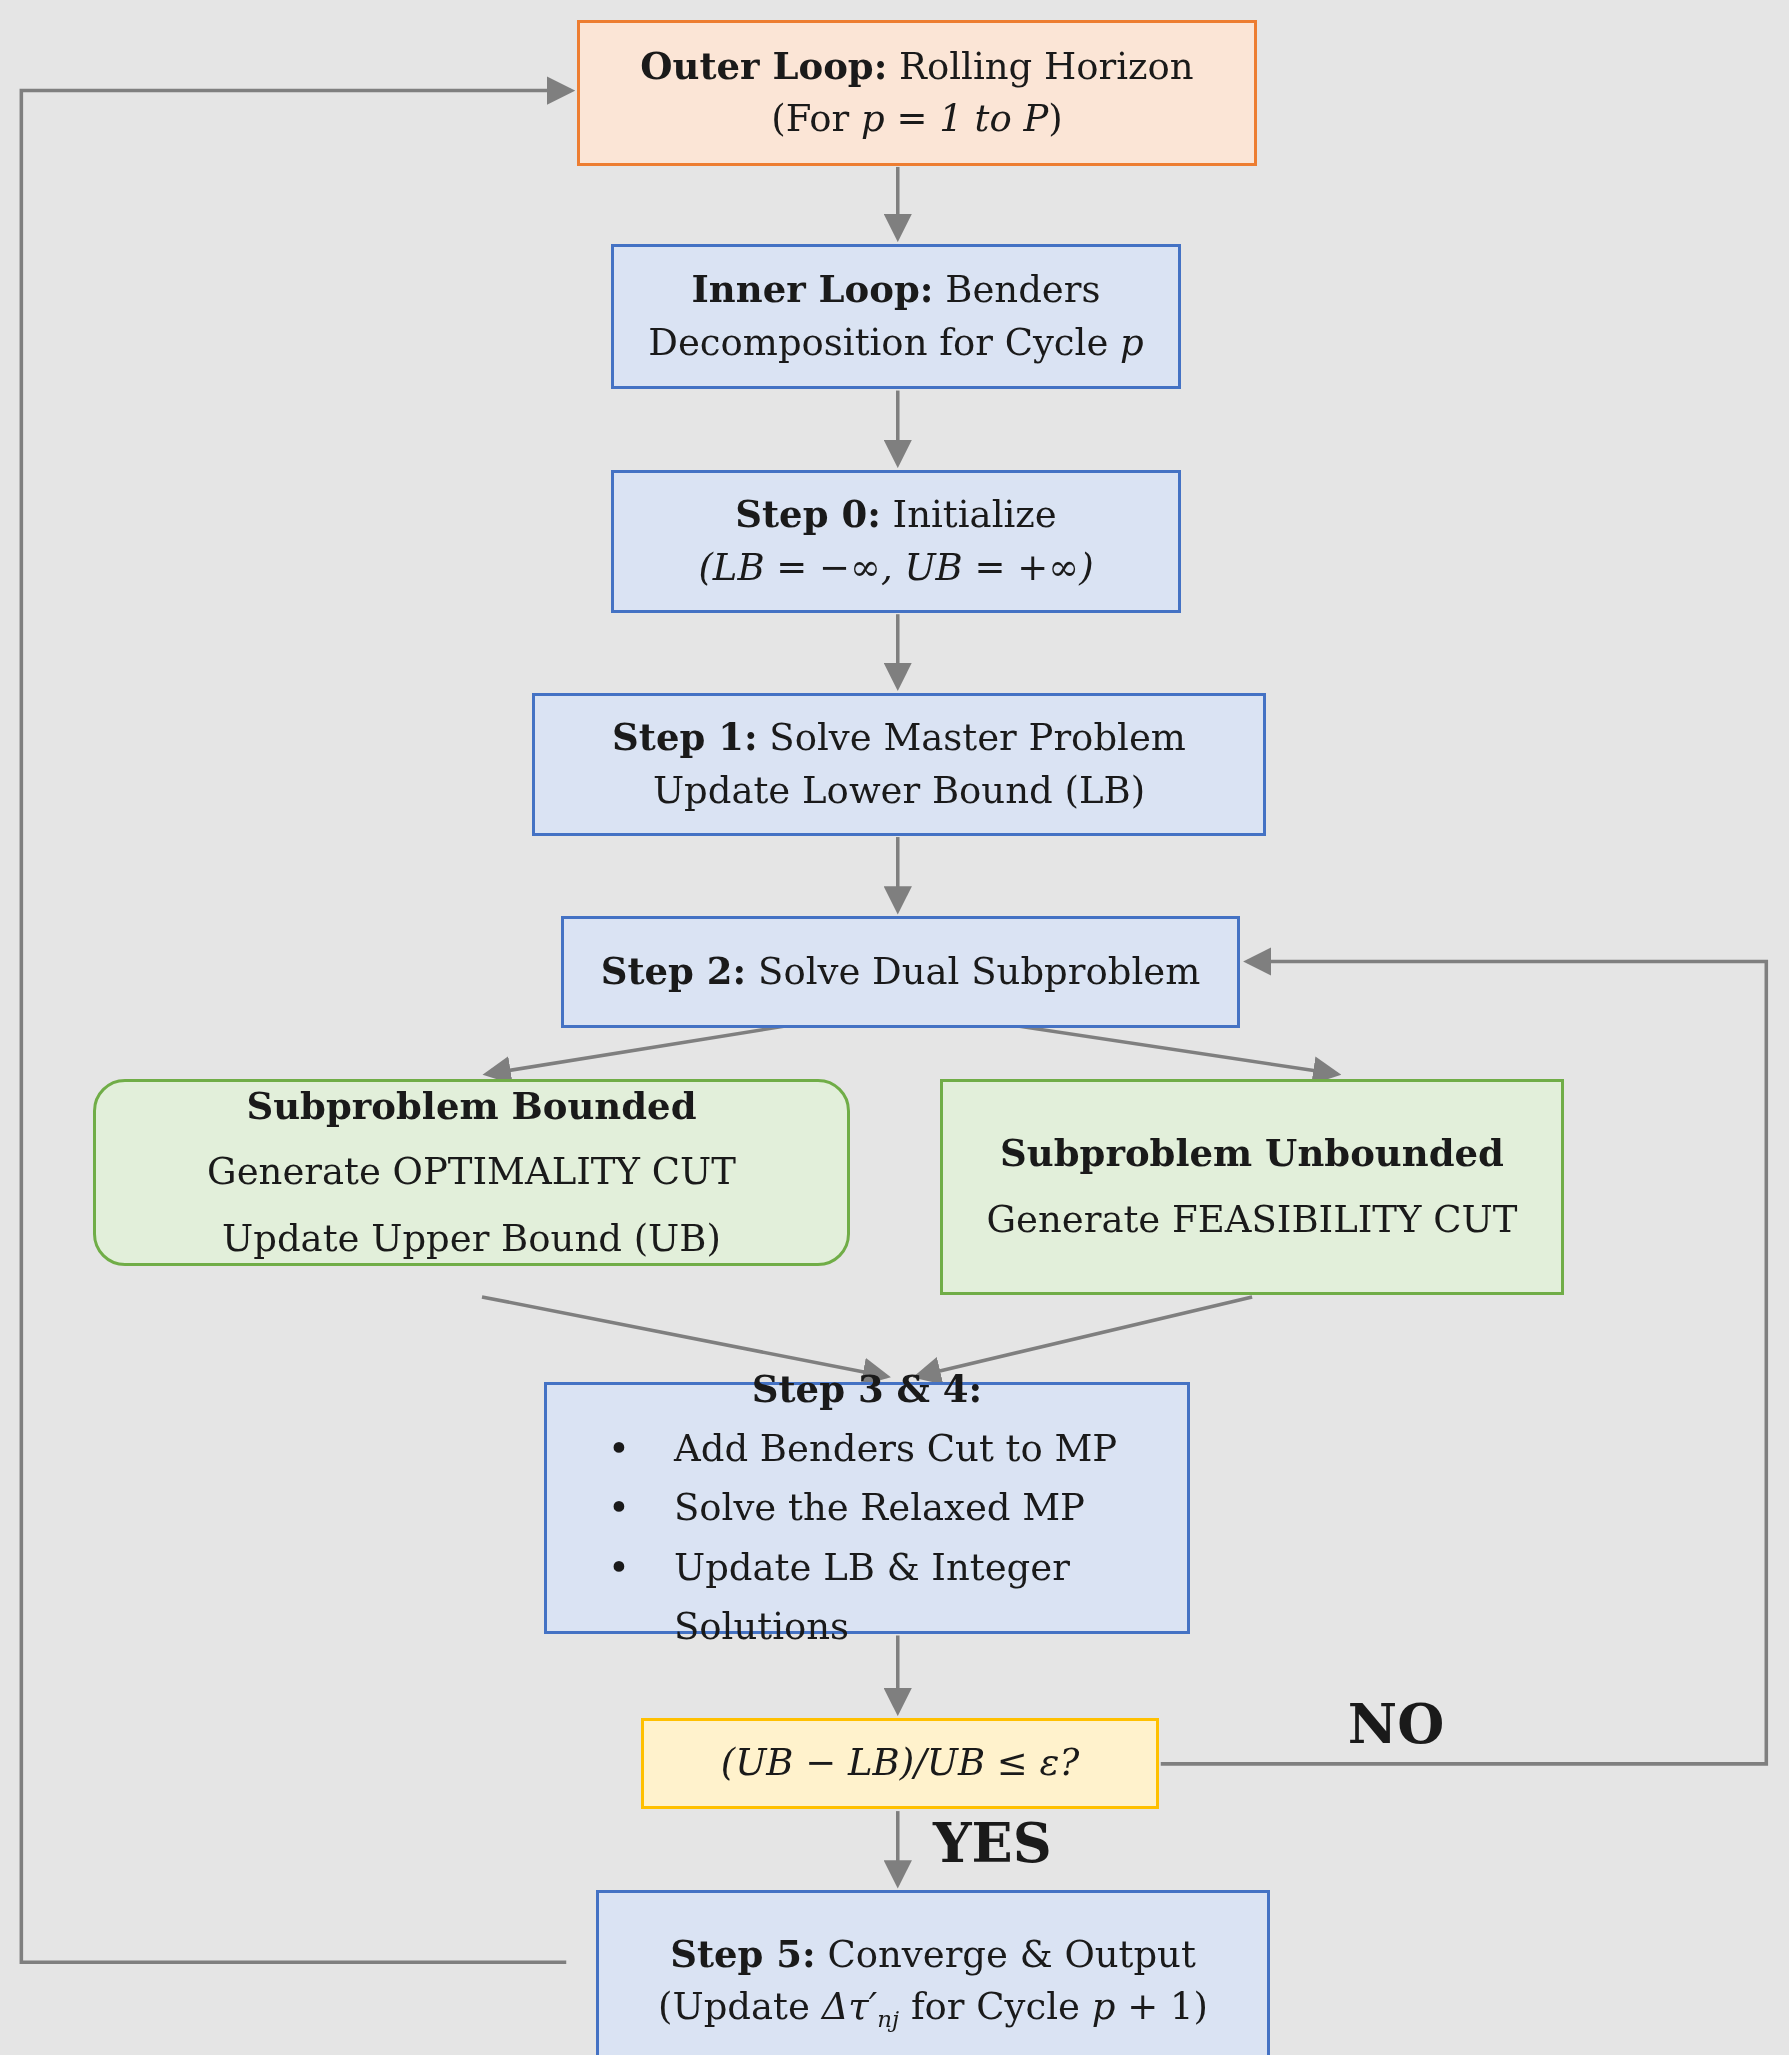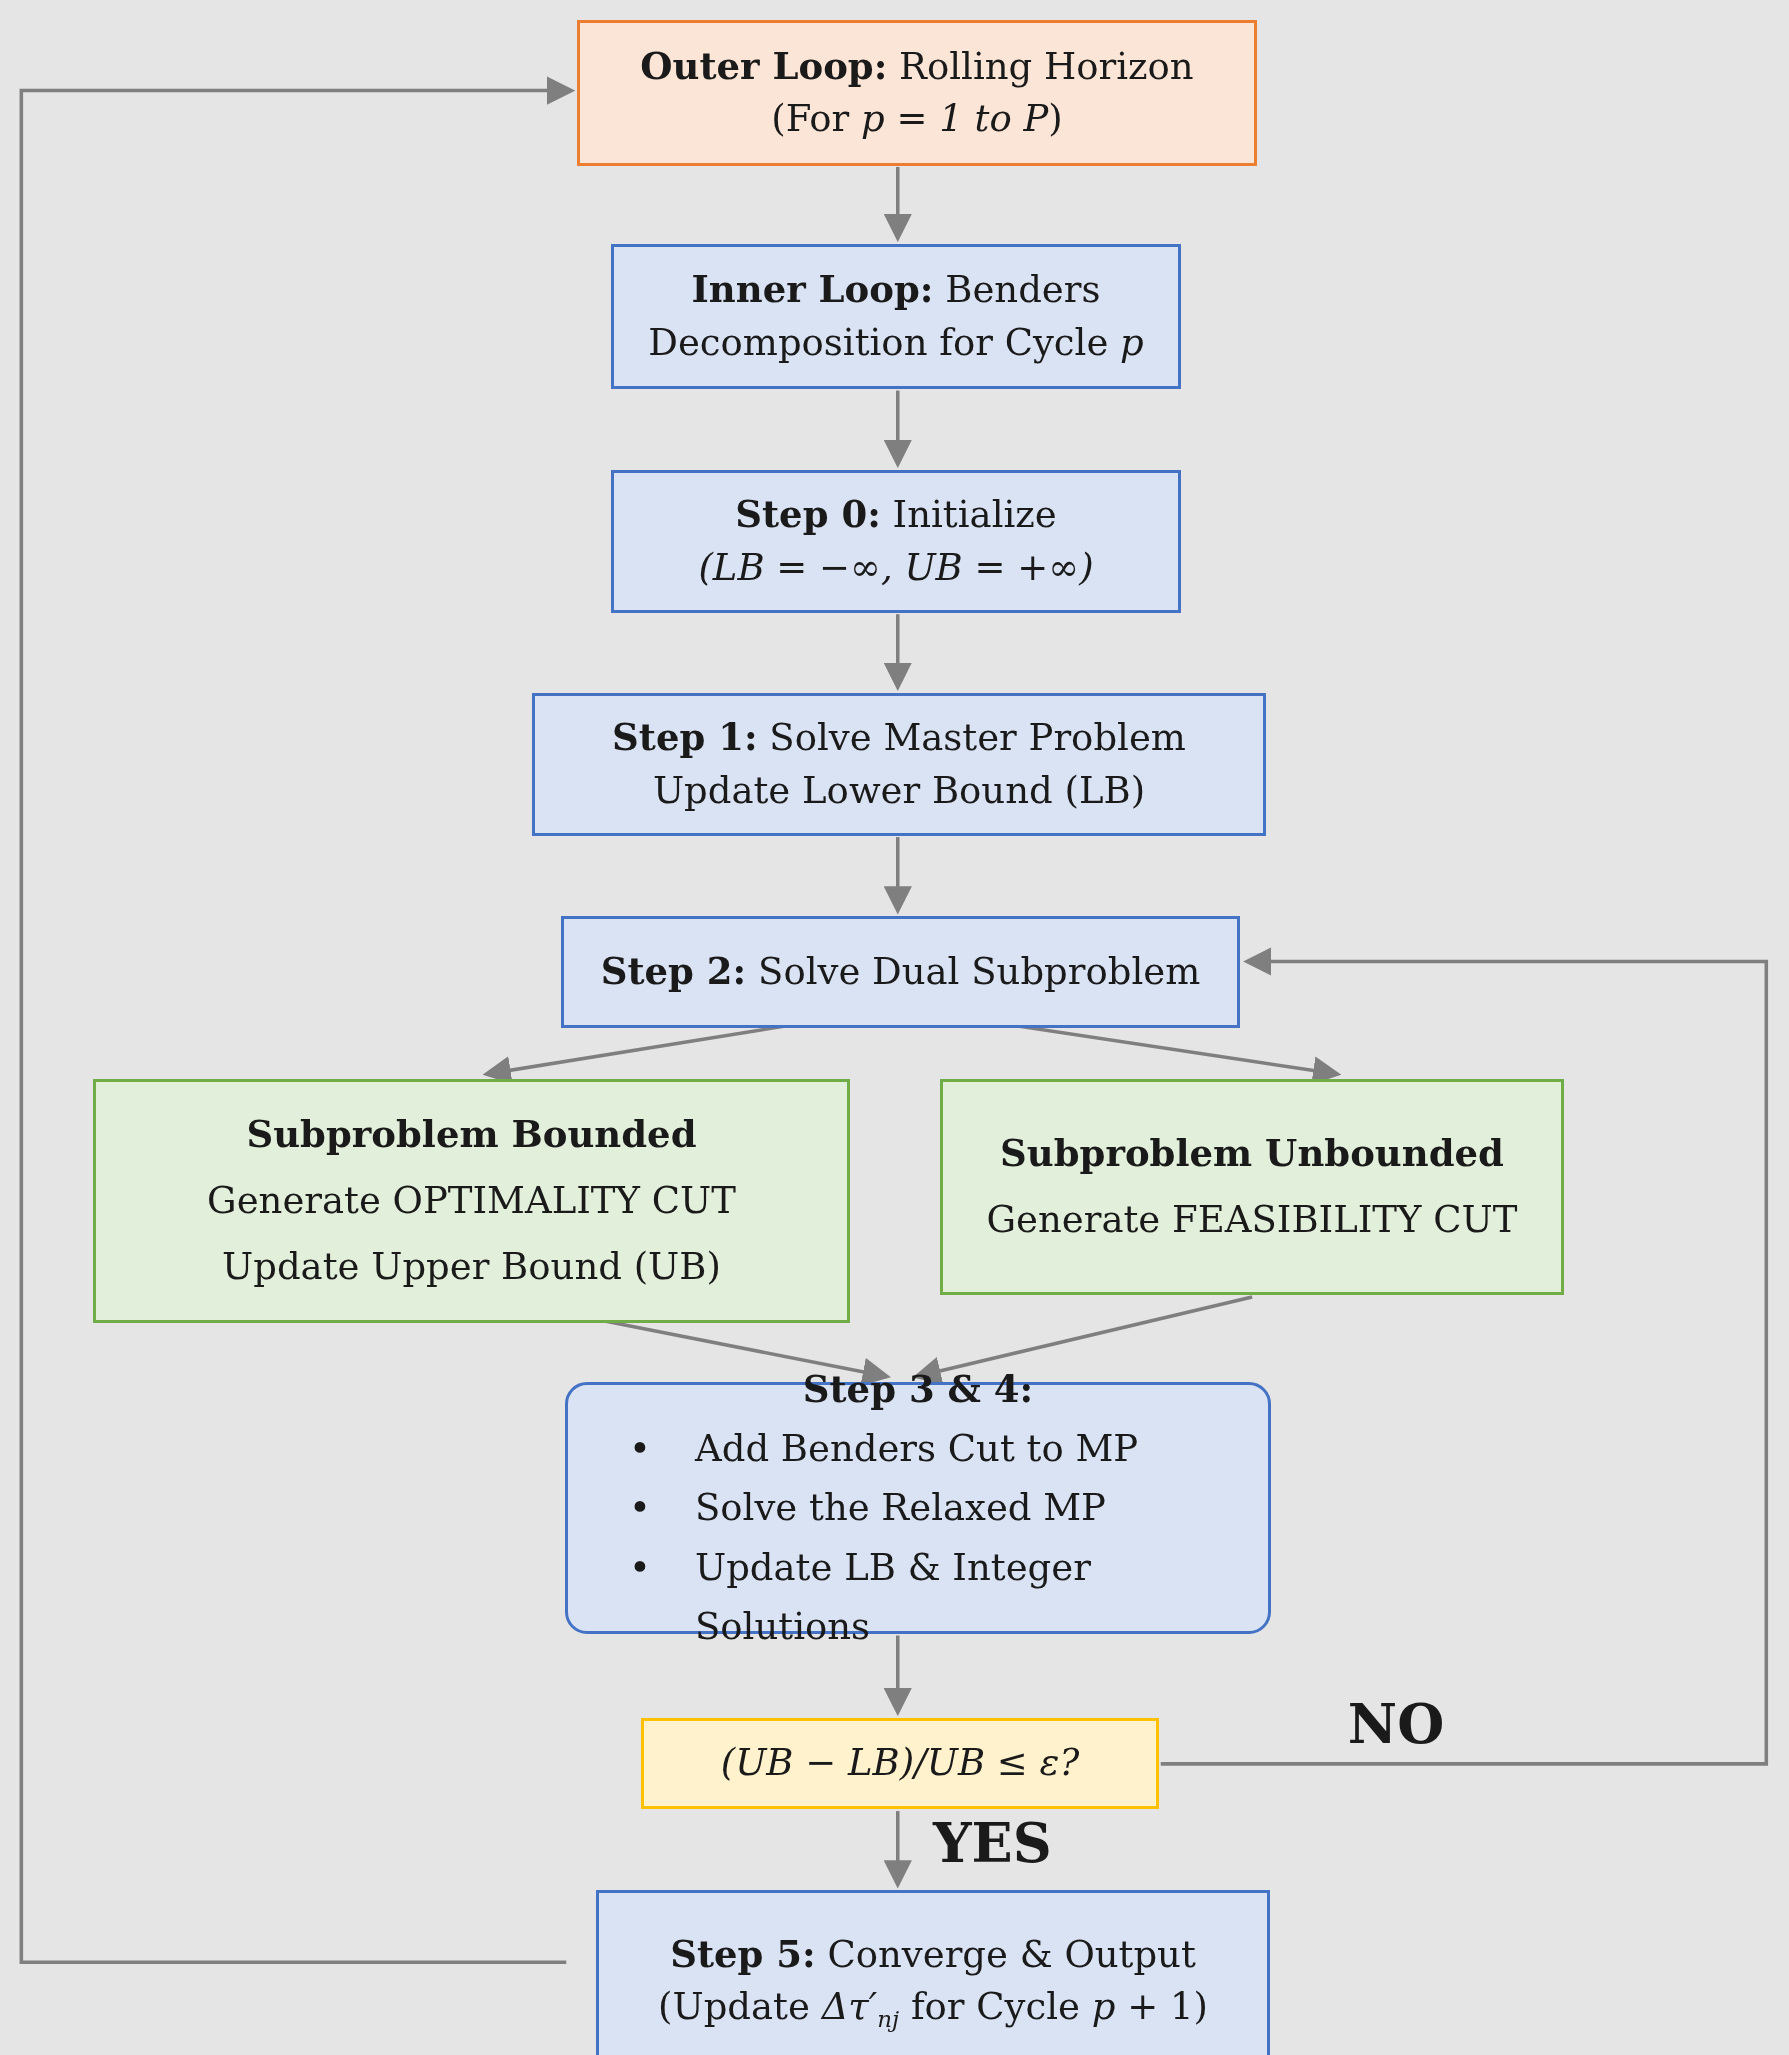--- a/index.html
+++ b/index.html
@@ -27,23 +27,23 @@
 
   .b { font-weight:bold; }
   .i { font-style:italic; }
   sub.v { font-size:0.62em; font-style:italic; }
 
   #outer  { left:577px;  top:19.7px;   width:680px; height:146px; }
   #inner  { left:611px;  top:244px;  width:570px; height:145px; }
   #step0  { left:611px;  top:470px;  width:570px; height:143px; }
   #step1  { left:532px;  top:693px;  width:734px; height:143px; }
   #step2  { left:561px;  top:916px; width:679px; height:112px; }
-  #greenL { left:93px;  top:1079px; width:757px; height:244px; }
+  #greenL { left:93px;  top:1079px; width:757px; height:187px;border-radius:32px; }
   #greenR { left:940px; top:1079px; width:624px; height:216px; }
-  #step34 { left:565px;  top:1382px; width:706px; height:252px; line-height:1.6;border-radius:22px; }
+  #step34 { left:544px;  top:1382px; width:646px; height:252px; line-height:1.6; }
   #yellow { left:641px;  top:1718px; width:518px; height:91px; }
   #step5  { left:596px;  top:1890px; width:674px; height:184px; }
 
   .bullets { text-align:left; align-self:stretch; padding:0 23.6px 0 61px; }
   .bullet-row { display:flex; }
   .bullet-row .dot { width:66px; flex:0 0 66px; }
 
   .edge-label { position:absolute; font-weight:bold; font-size:54px; line-height:1; }
   #no-label  { left:1329px; top:1697px; width:134px; text-align:center; }
   #yes-label { left:933px; top:1816px; }

